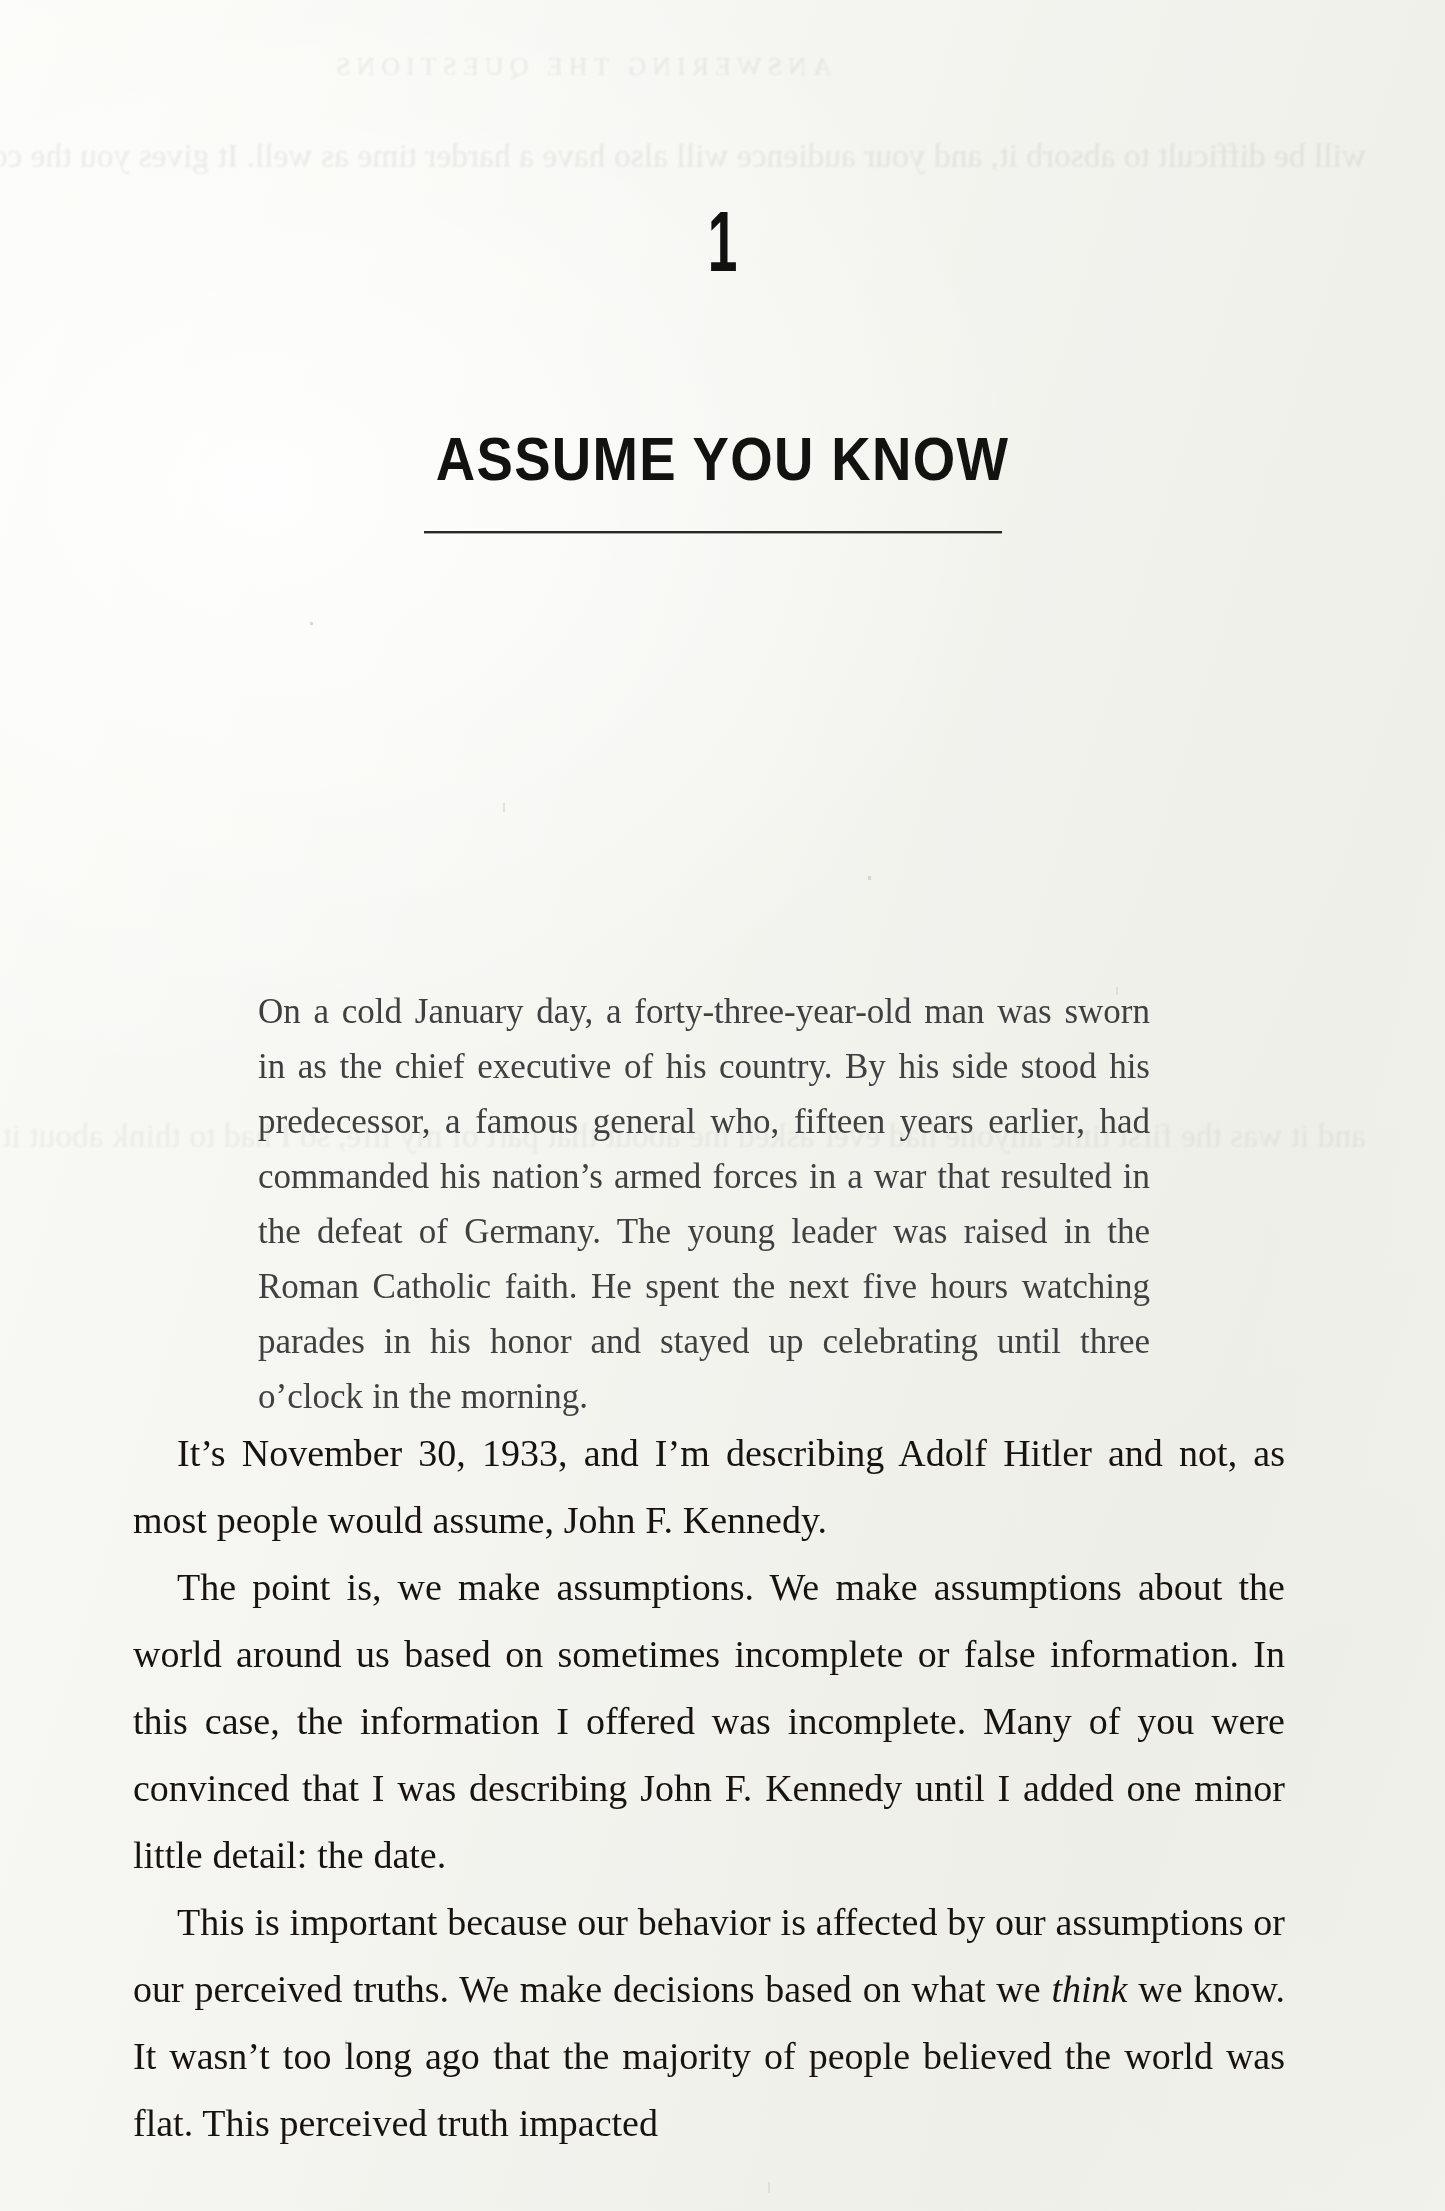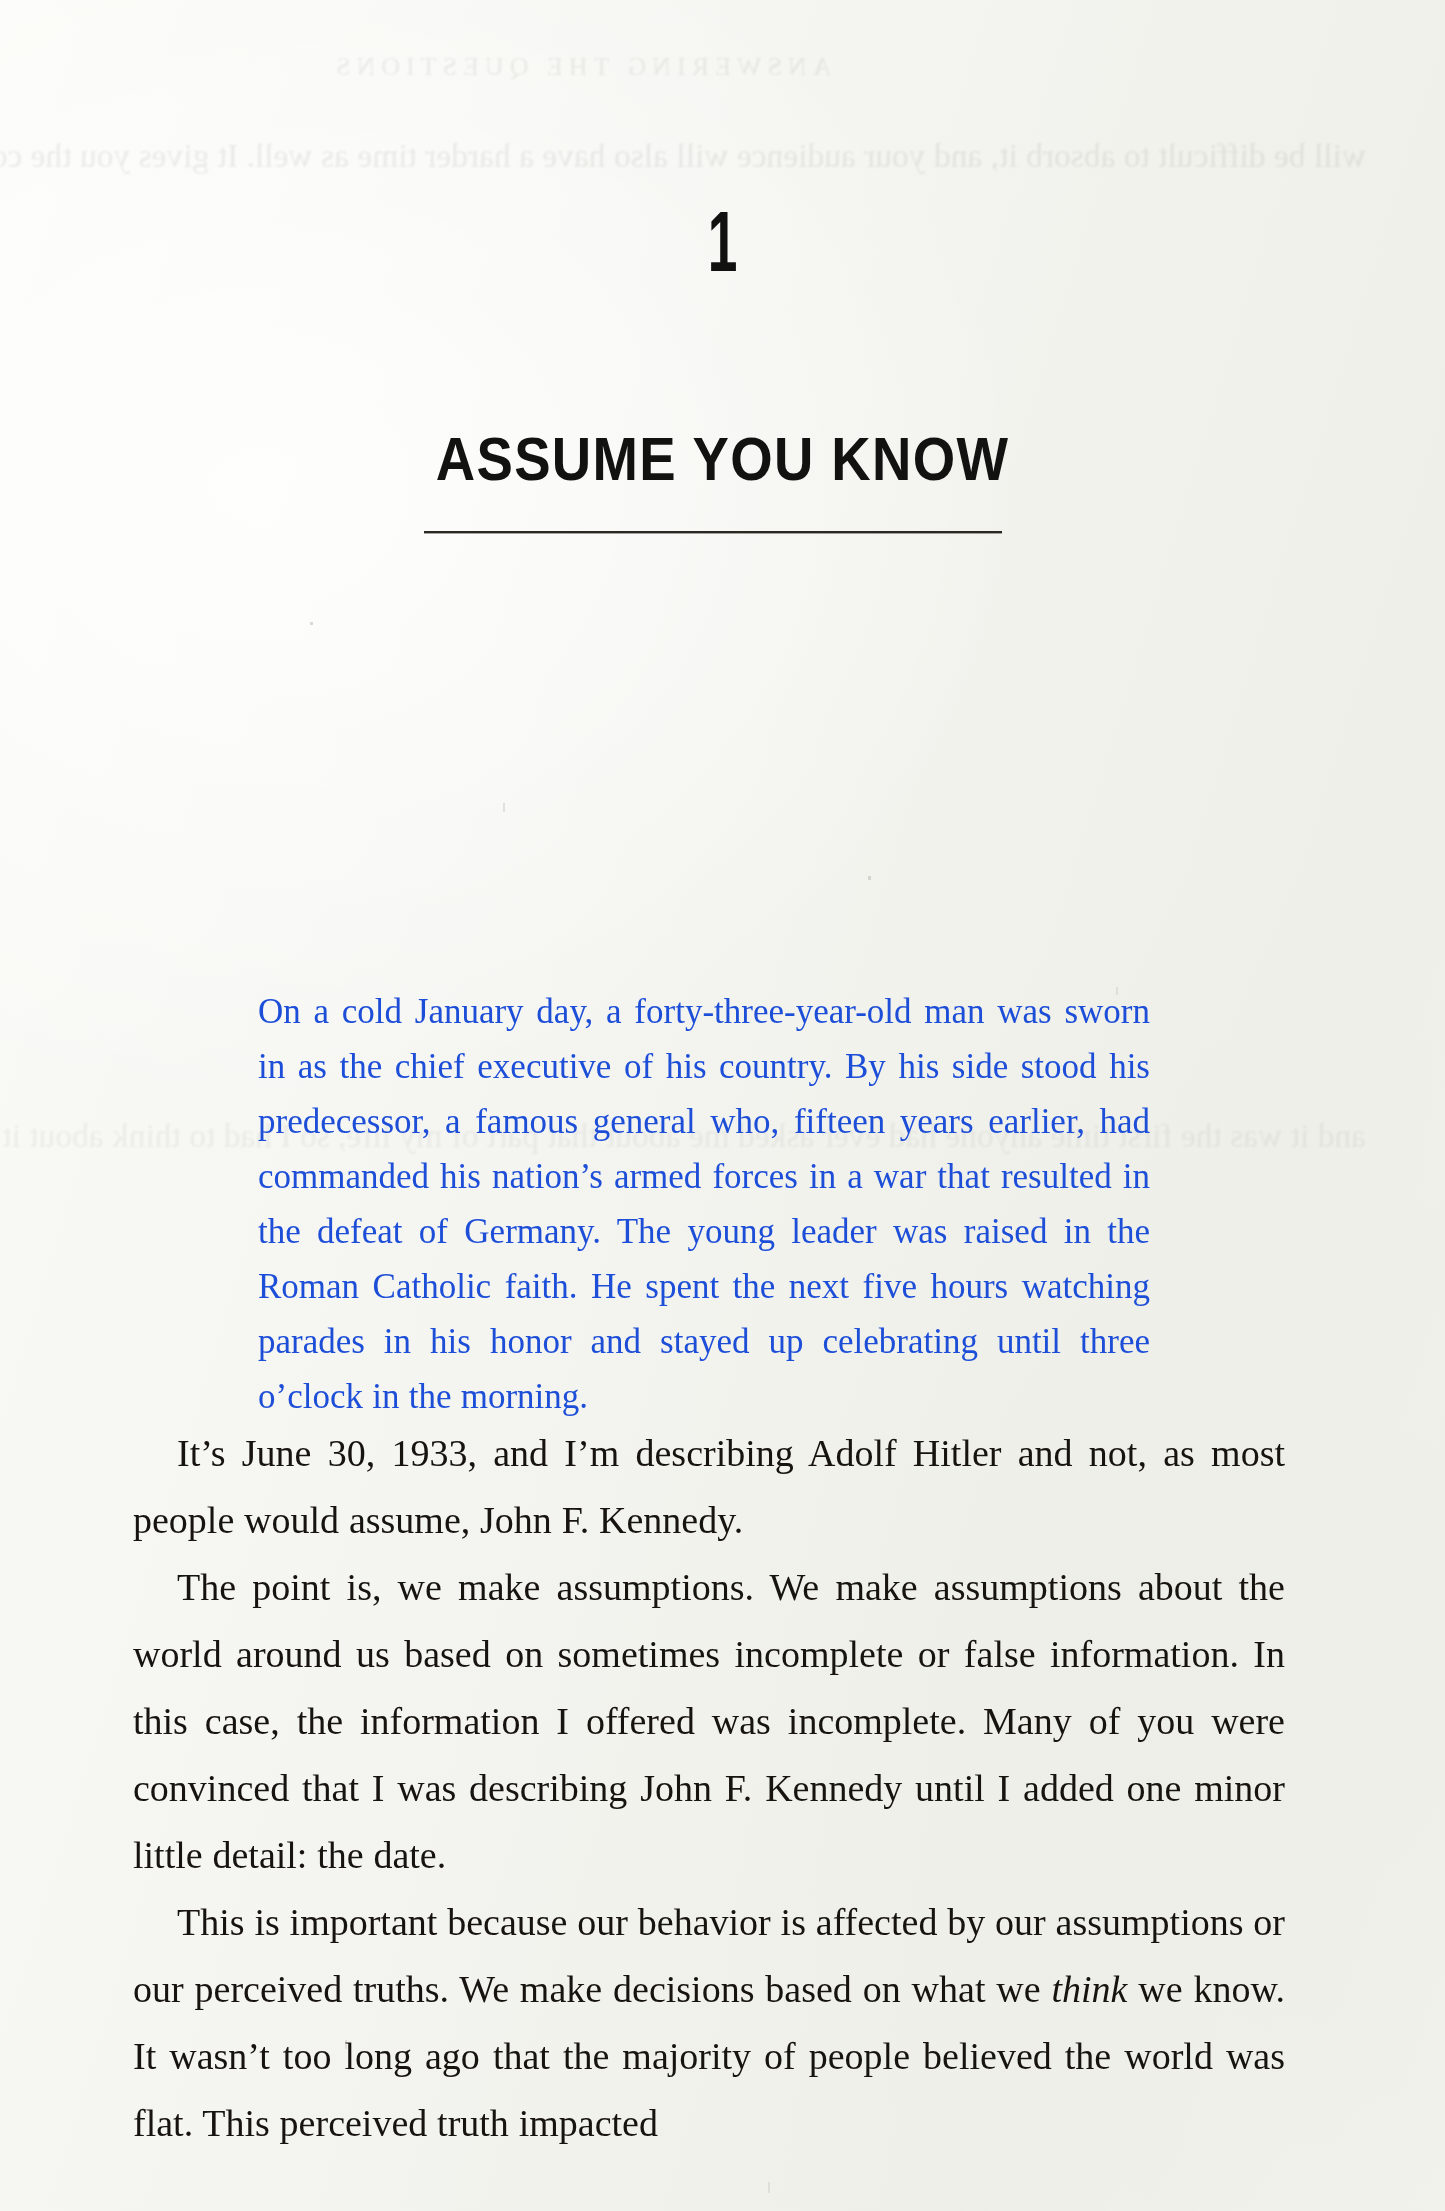--- a/index.html
+++ b/index.html
@@ -127,21 +127,21 @@
   .opening-block {
     position: absolute;
     left: 258px;
     top: 984px;
     width: 892px;
     font-size: 35px;
     line-height: 55px;
     text-align: justify;
     text-align-last: left;
     word-spacing: 0.5px;
-    color: #1d4ed8;
+    color: #404040;
   }
 
   
   .body-text {
     position: absolute;
     left: 133px;
     top: 1420px;
     width: 1152px;
     font-size: 38px;
     line-height: 67px;
@@ -194,21 +194,21 @@
     <div class="chapter-number">1</div>
 
     <div class="chapter-title">ASSUME YOU KNOW</div>
 
     <div class="title-rule"></div>
 
     <div class="opening-block">On a cold January day, a forty-three-year-old man was sworn in as the chief executive of his country. By his side stood his predecessor, a famous general who, fifteen years earlier, had commanded his nation’s armed forces in a war that resulted in the defeat of Germany. The young leader was raised in the Roman Catholic faith. He spent the next five hours watching parades in his honor and stayed up celebrating until three o’clock in the morning.</div>
 
     <div class="body-text">
 
-      <p class="indent">It’s June 30, 1933, and I’m describing Adolf Hitler and not, as most people would assume, John F. Kennedy.</p>
+      <p class="indent">It’s November 30, 1933, and I’m describing Adolf Hitler and not, as most people would assume, John F. Kennedy.</p>
 
       <p class="indent">The point is, we make assumptions. We make assumptions about the world around us based on sometimes incomplete or false information. In this case, the information I offered was incomplete. Many of you were convinced that I was describing John F. Kennedy until I added one minor little detail: the date.</p>
 
       <p class="indent"><span>This is important because our behavior is affected by our assumptions or our perceived truths. We make decisions based on what we </span><em>think</em><span> we know. It wasn’t too long ago that the majority of people believed the world was flat. This perceived truth impacted</span></p>
     </div>
 
   </div>
 </div>
 
 </body></html>

